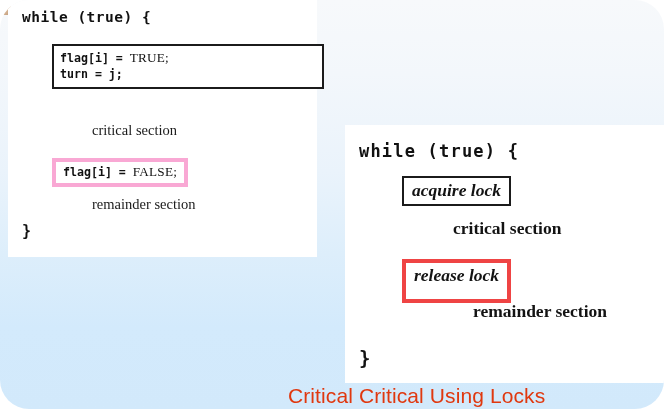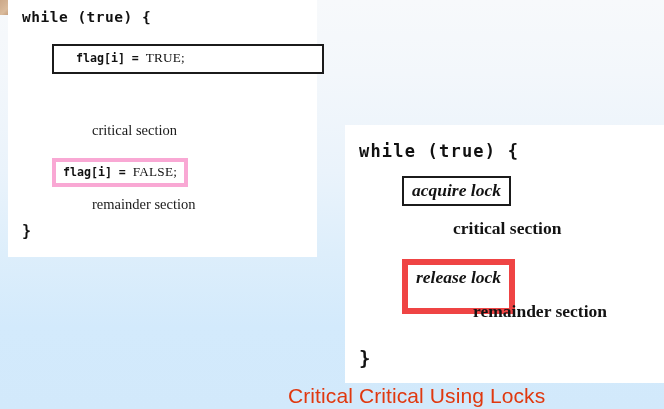--- a/index.html
+++ b/index.html
@@ -19,20 +19,21 @@
     width: 664px;
     height: 409px;
     background: linear-gradient(180deg,
         #f7f9fb 0%,
         #f3f7fb 18%,
         #eaf3fb 42%,
         #ddeefb 62%,
         #d3eafc 80%,
         #d2e9fb 100%);
     overflow: hidden;
+    border-radius: 29px;
   }
 
   
   .artifact {
     position: absolute;
     left: 0px;
     top: 0px;
     width: 20px;
     height: 15px;
     background: linear-gradient(135deg, #c9a484 0%, #d9b897 45%, #b98f6d 75%, #efe4d6 100%);
@@ -101,21 +102,20 @@
     background: #ffffff;
     padding: 4px 5px 5px 6px;
   }
   #box-peterson .line {
     font-family: "DejaVu Sans Mono", "Liberation Mono", monospace;
     font-weight: bold;
     font-size: 11.6px;
     line-height: 15.5px;
     color: #111;
     white-space: pre;
-    margin-left: 16px;
   }
   .sc {
     font-family: "Liberation Serif", "DejaVu Serif", serif;
     font-weight: normal;
     font-size: 13.2px;
     letter-spacing: .2px;
   }
 
   #left-critical {
     position: absolute;
@@ -175,23 +175,23 @@
     box-sizing: border-box;
     border: 2px solid #1b1b1b;
     background: #ffffff;
     padding: 2px 8px 3px 8px;
   }
   #box-release {
     position: absolute;
     left: 57px;
     top: 134px;
     box-sizing: border-box;
-    border: 6px solid #ef4444;
-    background: #ffffff;
-    padding: 2px 8px 20px 8px;
+    border: 4px solid #ef4444;
+    background: #ffffff;
+    padding: 2px 8px 13px 8px;
   }
   .lock-label {
     font-family: "Liberation Serif", "DejaVu Serif", serif;
     font-style: italic;
     font-weight: bold;
     font-size: 17.5px;
     color: #131313;
     white-space: pre;
     margin-top: 9px;
   }
@@ -234,20 +234,21 @@
 <div id="slide">
 
   <div class="artifact"></div>
 
   <div class="panel" id="panel-left">
 
     <div class="mono while-open">while (true) {</div>
 
     <div id="box-peterson">
       <div class="line"><span>flag[i] = </span><span class="sc">TRUE;</span></div>
+      <div class="line">turn = j;</div>
     </div>
 
     <div class="serif" id="left-critical">critical section</div>
 
     <div id="box-flag-false">
       <div class="line"><span>flag[i] = </span><span class="sc">FALSE;</span></div>
     </div>
 
     <div class="serif" id="left-remainder">remainder section</div>
 

